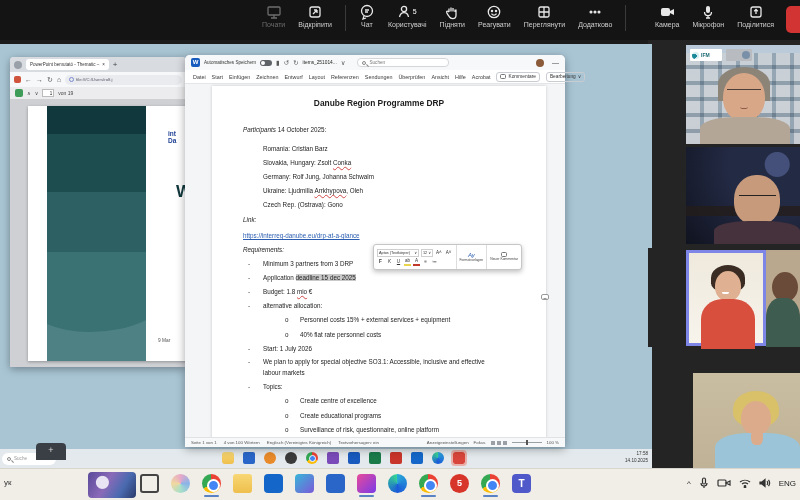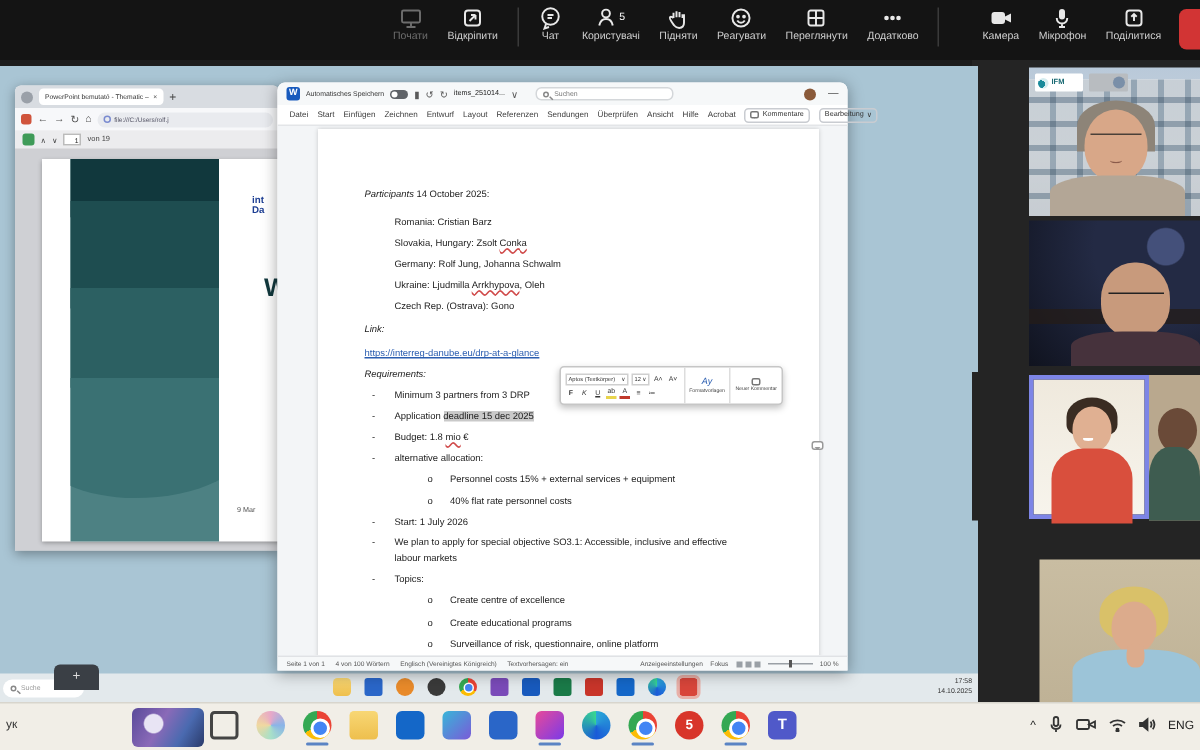--- a/index.html
+++ b/index.html
@@ -406,20 +406,21 @@
         <span>Kommentare</span>
       </span>
       <span class="w-pill">
         <span>Bearbeitung</span>
         <span>∨</span>
       </span>
     </div>
 
     <div class="abs w-canvas">
       <div class="abs page">
+        <div class="dl doc-title" style="top:12px; left:0;">Danube Region Programme DRP</div>
 
         <div class="dl" style="top:40px; left:31px;"><i>Participants</i><span> 14 October 2025:</span></div>
         <div class="dl" style="top:59px; left:51px;">Romania: Cristian Barz</div>
         <div class="dl" style="top:73px; left:51px;"><span>Slovakia, Hungary: Zsolt </span><span class="err">Conka</span></div>
         <div class="dl" style="top:87px; left:51px;">Germany: Rolf Jung, Johanna Schwalm</div>
         <div class="dl" style="top:101px; left:51px;"><span>Ukraine: Ljudmilla </span><span class="err">Arrkhypova</span><span>, Oleh</span></div>
         <div class="dl" style="top:115px; left:51px;">Czech Rep. (Ostrava): Gono</div>
 
         <div class="dl" style="top:130px; left:31px;"><i>Link:</i></div>
         <div class="dl dlink" style="top:146px; left:31px;">https://interreg-danube.eu/drp-at-a-glance</div>

